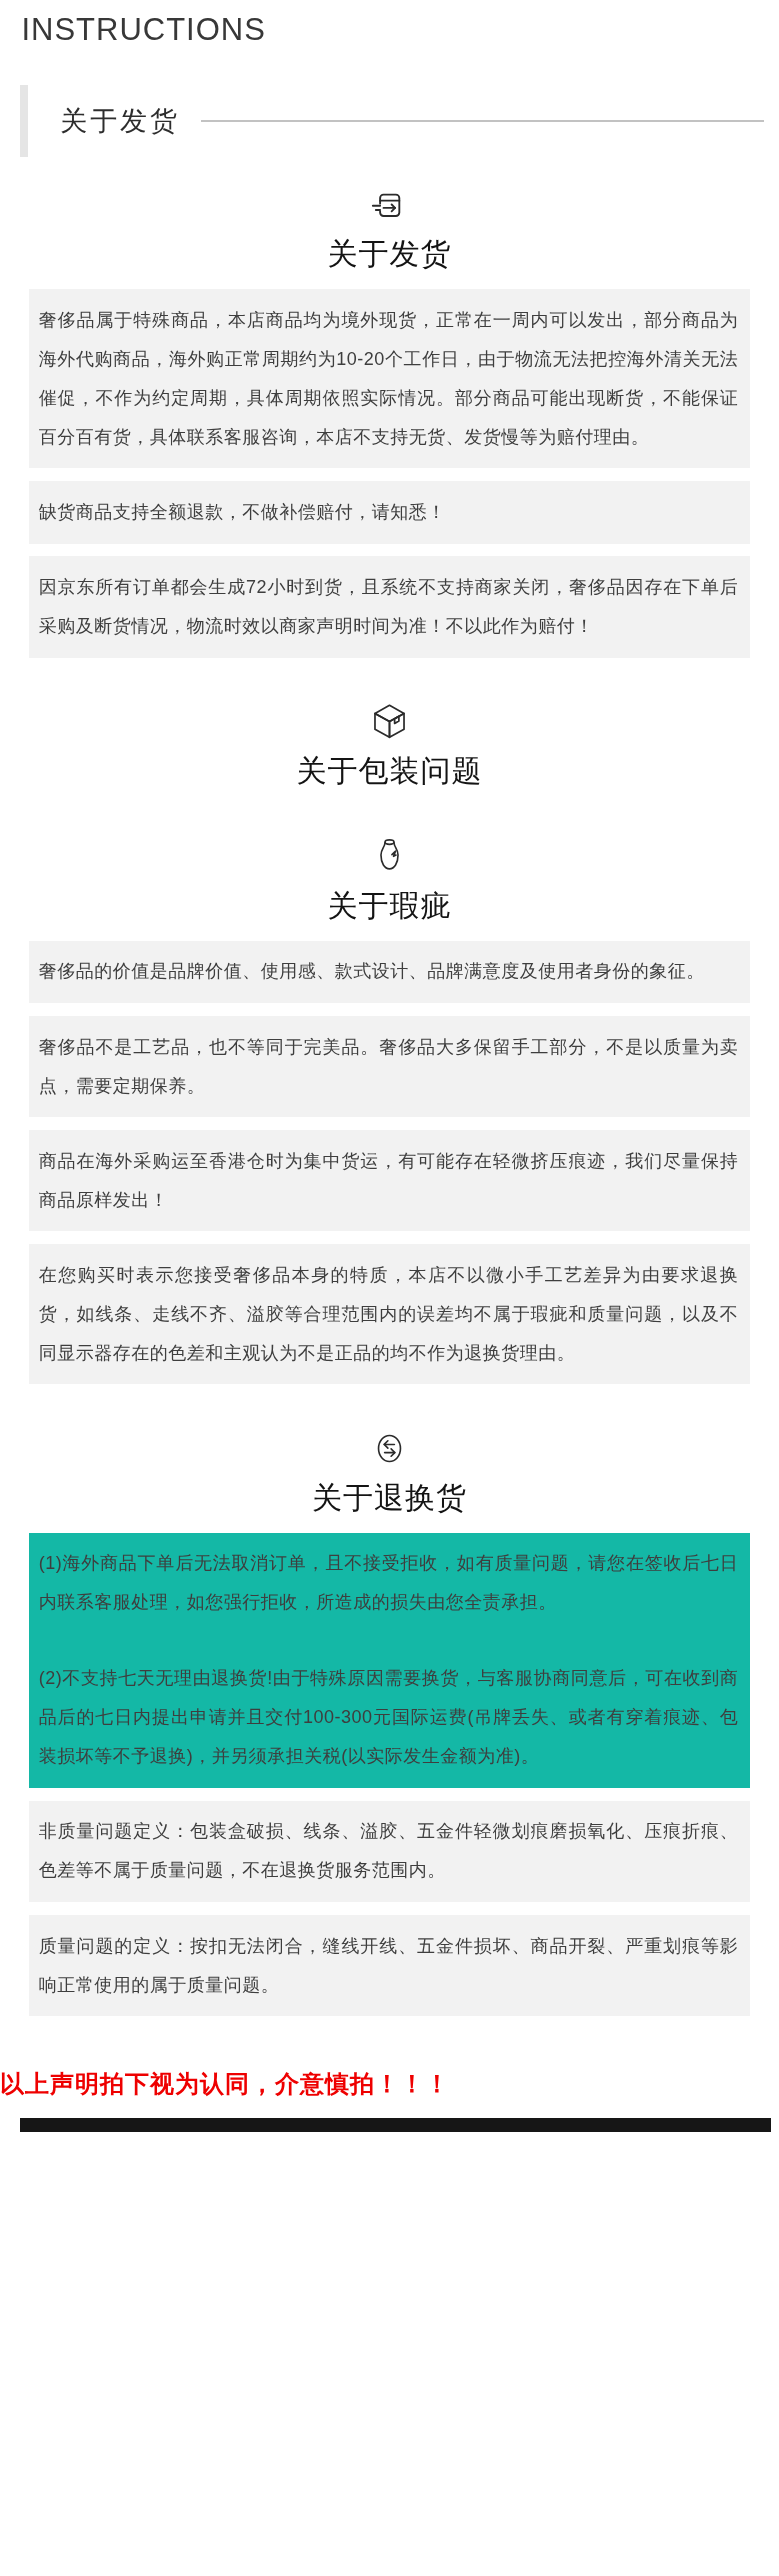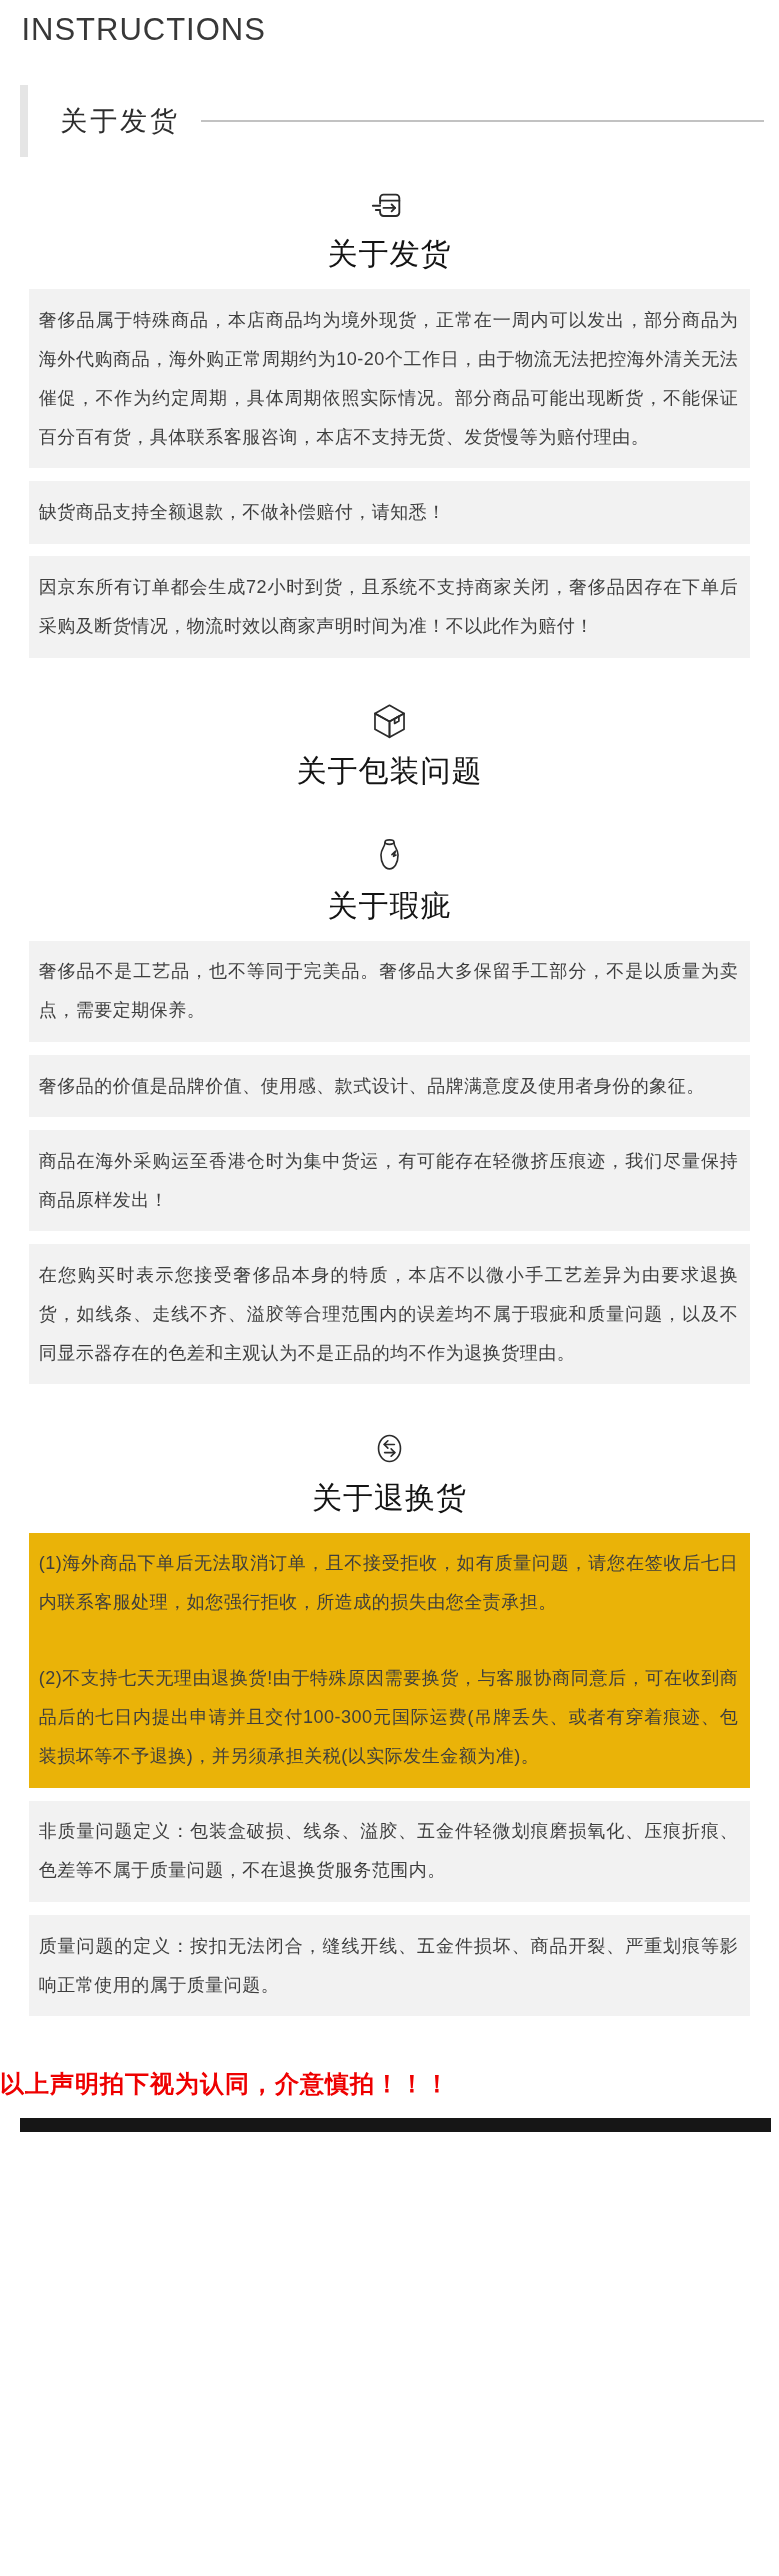--- a/index.html
+++ b/index.html
@@ -134,43 +134,43 @@
       </section>
       <section class="sec">
         <div class="sec-head"><span class="sec-icon"><svg viewBox="0 0 48 48" width="39" height="41">
               <g fill="none" stroke="#2b2b2b" stroke-width="2" stroke-linecap="round" stroke-linejoin="round">
                 <ellipse cx="24" cy="7.5" rx="5.5" ry="2.8"></ellipse>
                 <path d="M18.5 8 C18.5 13.5 13.5 15.5 13.5 23.5 C13.5 33.5 18 40.5 24 40.5 C30 40.5 34.5 33.5 34.5 23.5 C34.5 15.5 29.5 13.5 29.5 8"></path>
                 <path d="M27 23 l4.5 -4.5 l-2.5 6.5 l3 -1.5"></path>
               </g>
             </svg></span><h2 class="sec-title">关于瑕疵</h2></div>
         <div class="block" style="background: rgb(242, 242, 242);">
-          <p>奢侈品不是工艺品，也不等同于完美品。奢侈品大多保留手工部分，不是以质量为卖点，需要定期保养。</p>
+          <p>奢侈品的价值是品牌价值、使用感、款式设计、品牌满意度及使用者身份的象征。</p>
         </div>
         <div class="block" style="background: rgb(242, 242, 242);">
-          <p>奢侈品的价值是品牌价值、使用感、款式设计、品牌满意度及使用者身份的象征。</p>
+          <p>奢侈品不是工艺品，也不等同于完美品。奢侈品大多保留手工部分，不是以质量为卖点，需要定期保养。</p>
         </div>
         <div class="block" style="background: rgb(242, 242, 242);">
           <p>商品在海外采购运至香港仓时为集中货运，有可能存在轻微挤压痕迹，我们尽量保持商品原样发出！</p>
         </div>
         <div class="block" style="background: rgb(242, 242, 242);">
           <p>在您购买时表示您接受奢侈品本身的特质，本店不以微小手工艺差异为由要求退换货，如线条、走线不齐、溢胶等合理范围内的误差均不属于瑕疵和质量问题，以及不同显示器存在的色差和主观认为不是正品的均不作为退换货理由。</p>
         </div>
       </section>
       <section class="sec">
         <div class="sec-head"><span class="sec-icon"><svg viewBox="0 0 48 48" width="39" height="43">
               <g fill="none" stroke="#2b2b2b" stroke-width="2" stroke-linecap="round" stroke-linejoin="round">
                 <ellipse cx="24" cy="24" rx="13.5" ry="16"></ellipse>
                 <polyline points="22,14.5 17.5,19 22,23.5"></polyline>
                 <line x1="17.5" y1="19" x2="30" y2="19"></line>
                 <polyline points="26,24.5 30.5,29 26,33.5"></polyline>
                 <line x1="18" y1="29" x2="30.5" y2="29"></line>
               </g>
             </svg></span><h2 class="sec-title">关于退换货</h2></div>
-        <div class="block" style="background: #eab308;">
+        <div class="block" style="background: #14b8a6;">
           <p>(1)海外商品下单后无法取消订单，且不接受拒收，如有质量问题，请您在签收后七日内联系客服处理，如您强行拒收，所造成的损失由您全责承担。</p>
           <p>(2)不支持七天无理由退换货!由于特殊原因需要换货，与客服协商同意后，可在收到商品后的七日内提出申请并且交付100-300元国际运费(吊牌丢失、或者有穿着痕迹、包装损坏等不予退换)，并另须承担关税(以实际发生金额为准)。</p>
         </div>
         <div class="block" style="background: rgb(242, 242, 242);">
           <p>非质量问题定义：包装盒破损、线条、溢胶、五金件轻微划痕磨损氧化、压痕折痕、色差等不属于质量问题，不在退换货服务范围内。</p>
         </div>
         <div class="block" style="background: rgb(242, 242, 242);">
           <p>质量问题的定义：按扣无法闭合，缝线开线、五金件损坏、商品开裂、严重划痕等影响正常使用的属于质量问题。</p>
         </div>
       </section>

